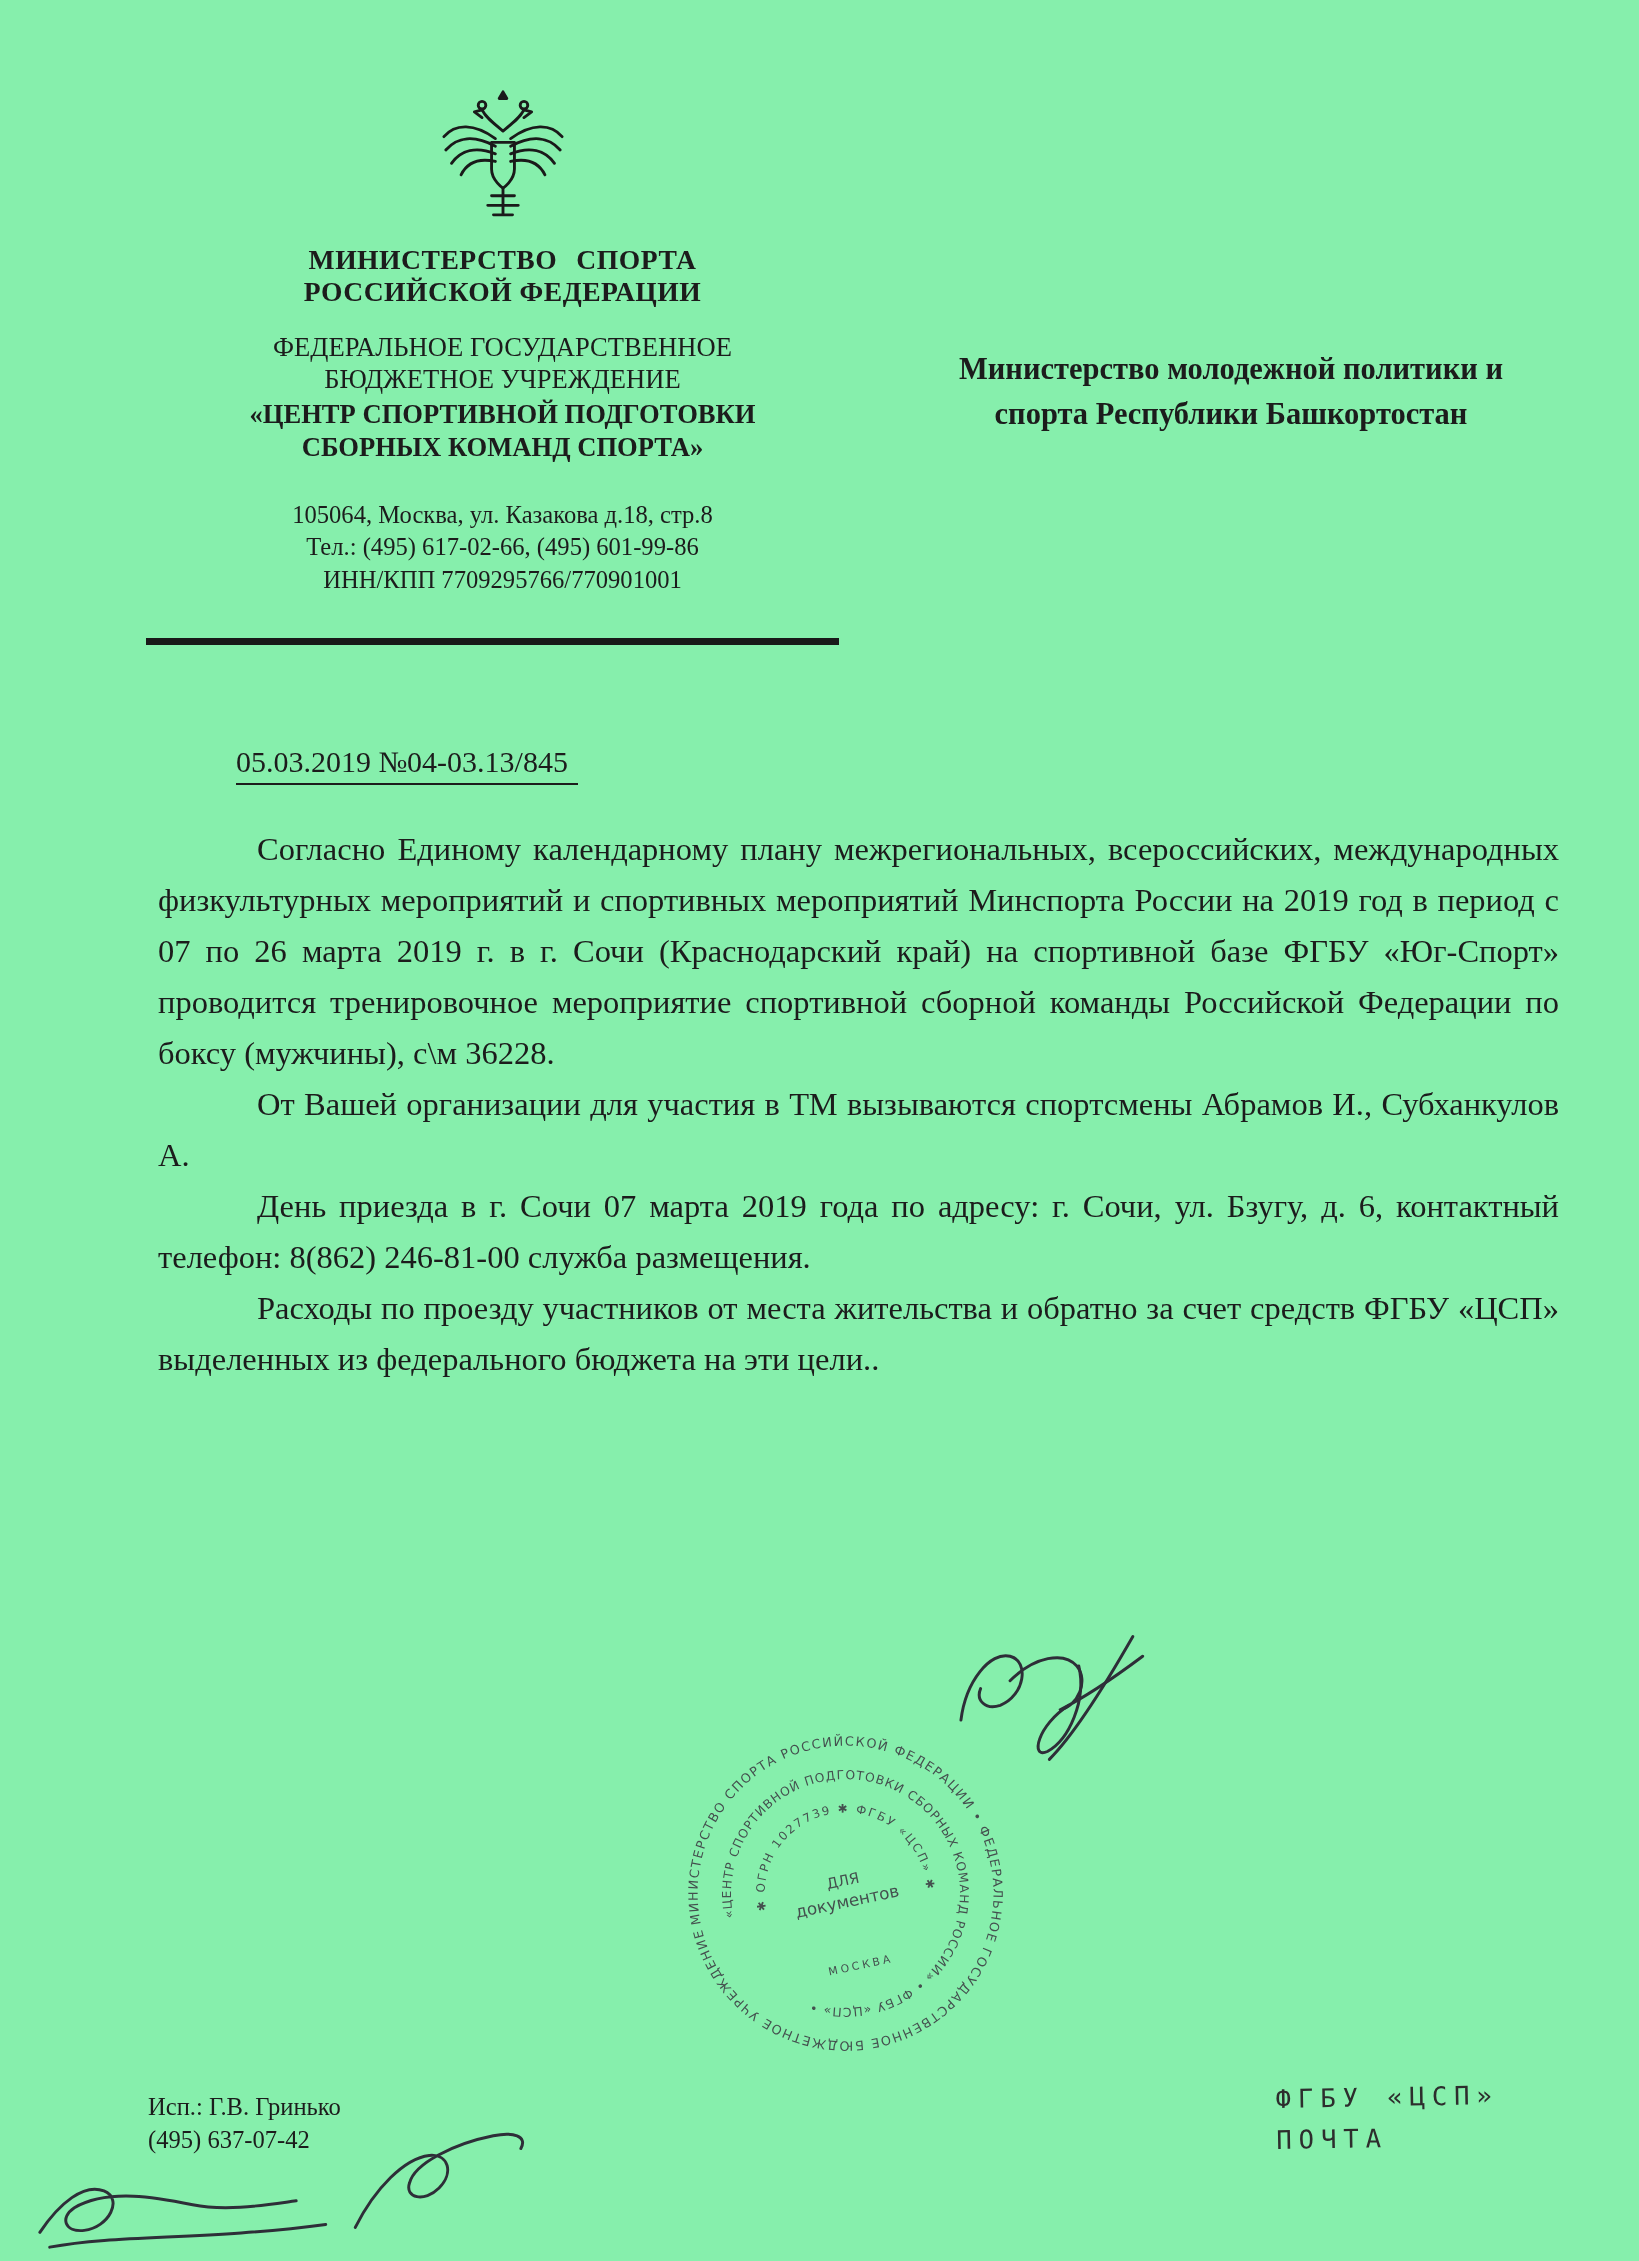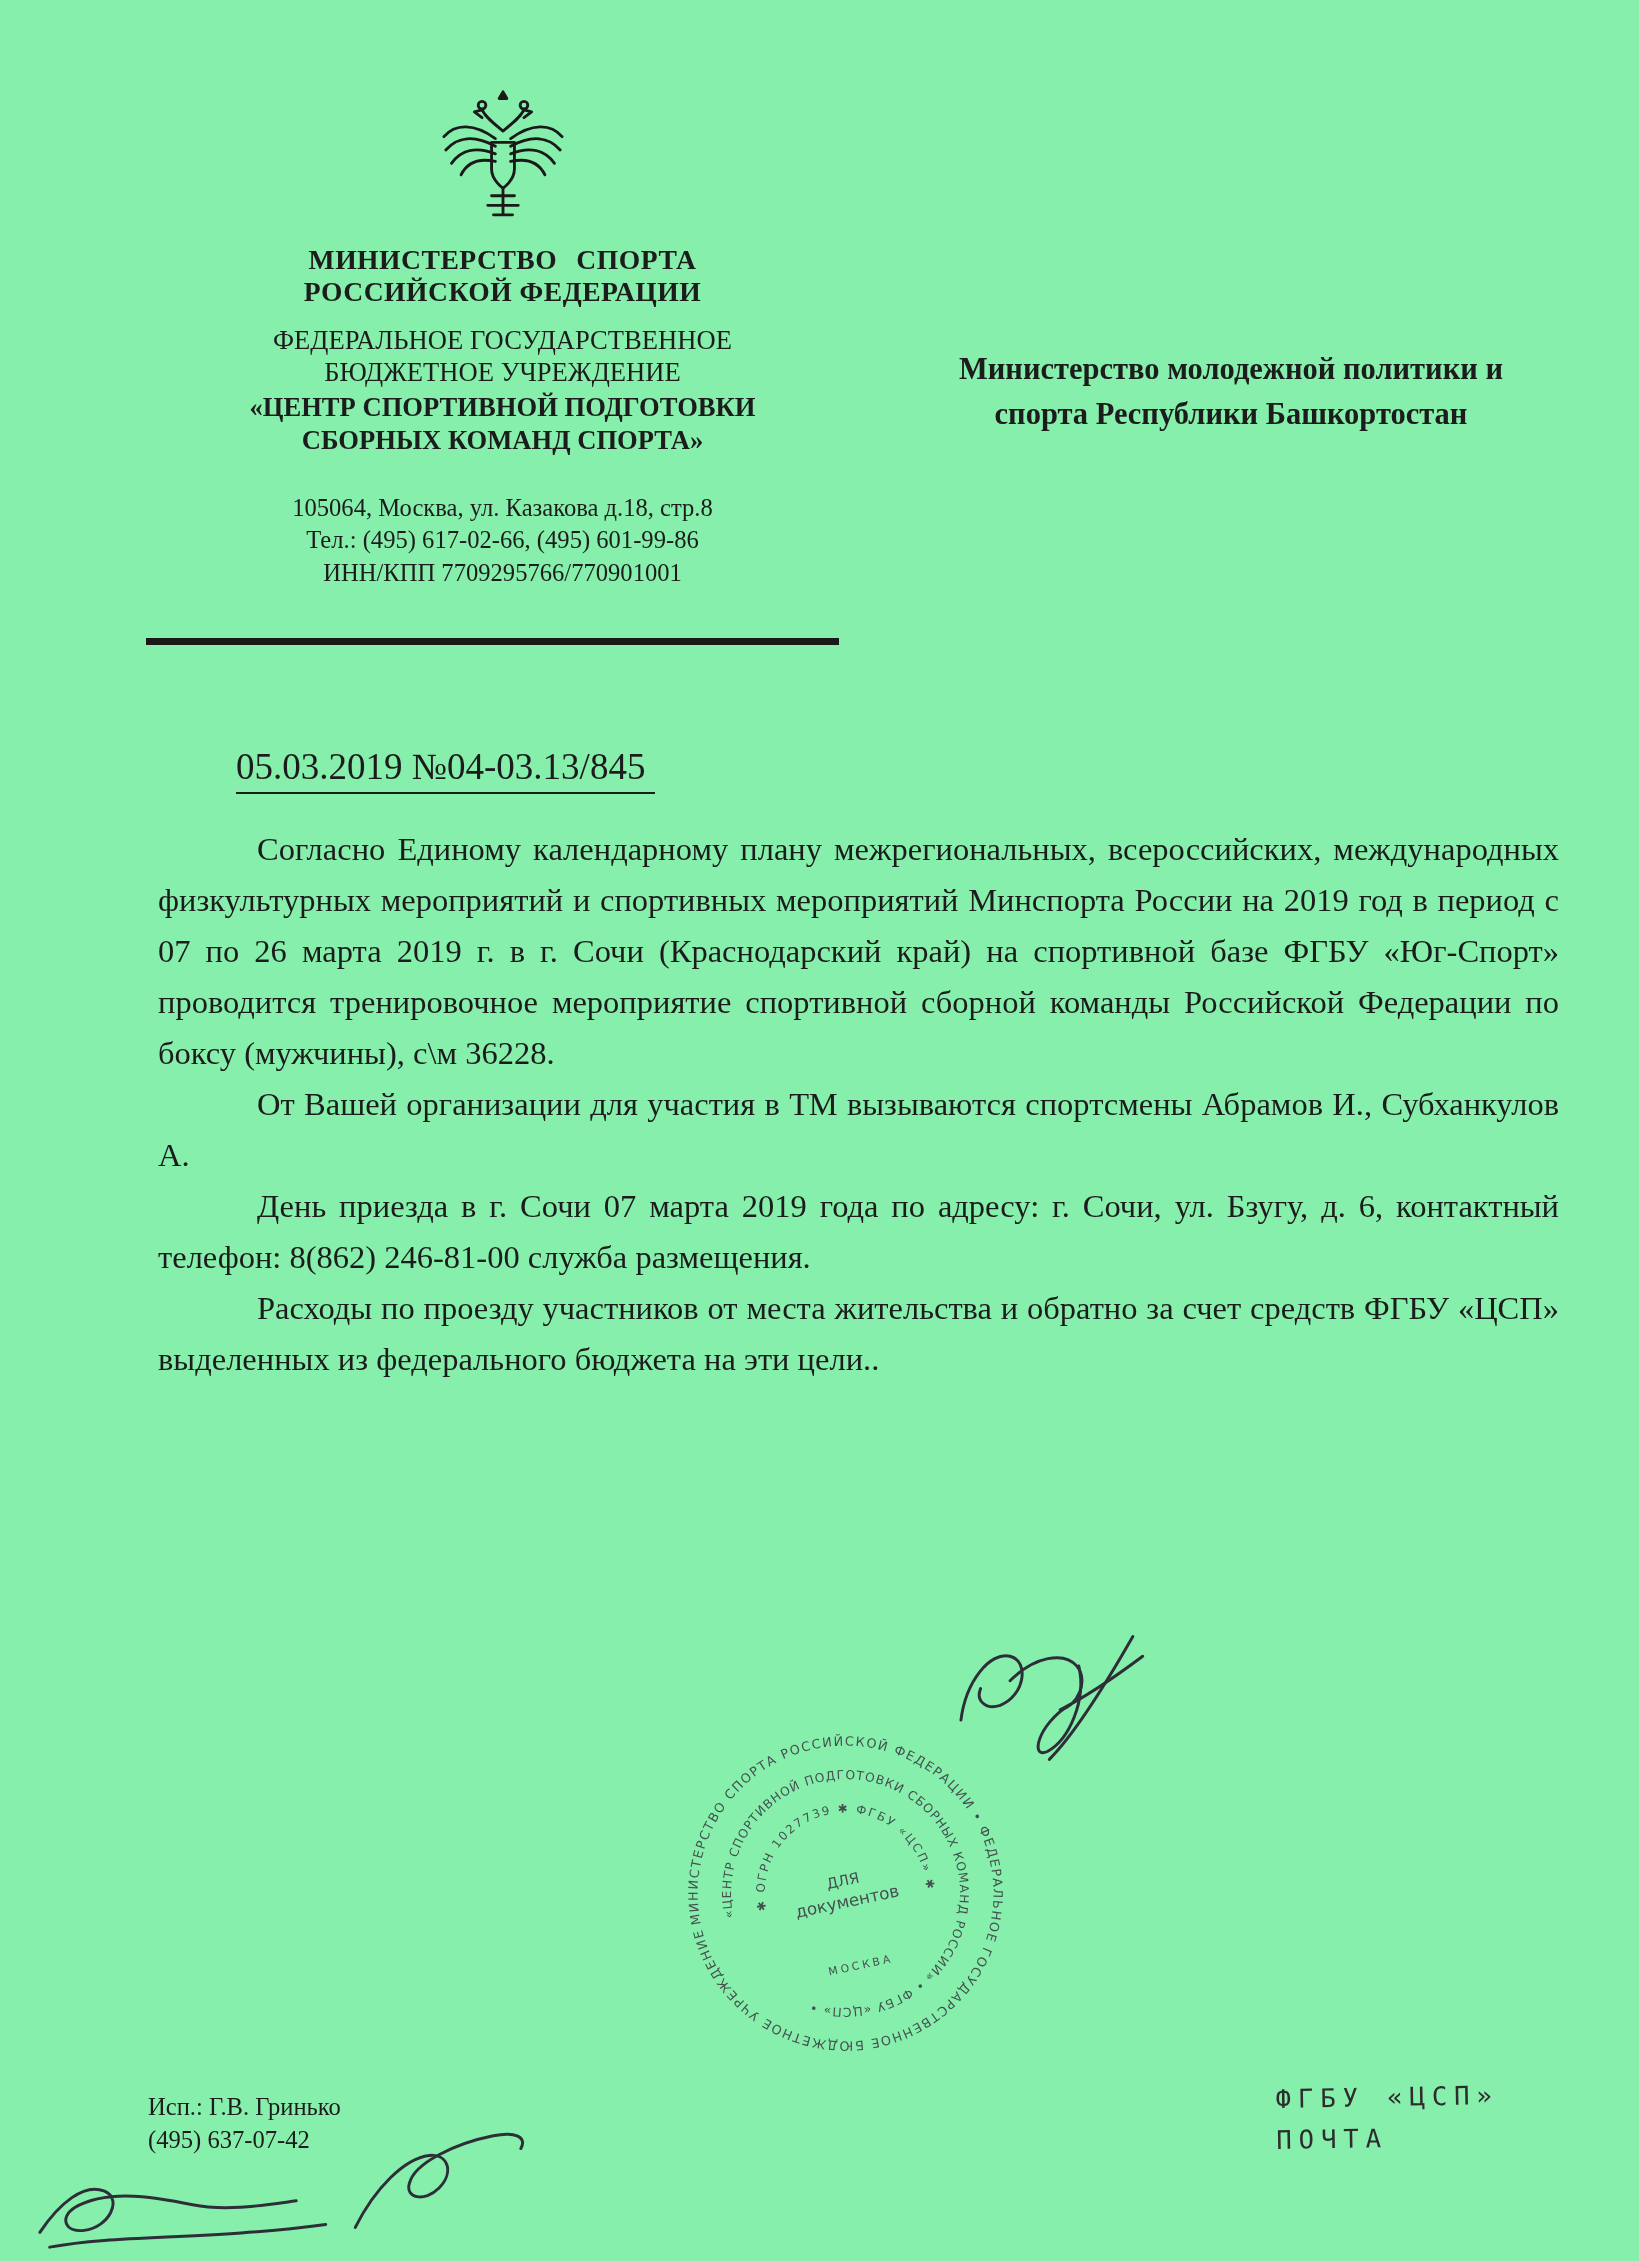--- a/index.html
+++ b/index.html
@@ -11,30 +11,30 @@
     font-family:"Liberation Serif", serif;
     color:#1c1c1c;
     overflow:hidden;
   }
 
   
   .sender-block{position:absolute;left:138px;top:89px;width:729px;text-align:center;}
   .emblem{width:138px;height:143px;margin:0 auto 11.8px auto;display:block;}
   .ministry{font-weight:bold;font-size:27.6px;line-height:32.5px;letter-spacing:0.5px;}
   .ministry .l1{word-spacing:11.8px;}
-  .org-type{font-size:26.6px;line-height:32.5px;margin-top:15px;}
+  .org-type{font-size:26.6px;line-height:32.5px;margin-top:22px;}
   .org-name{font-weight:bold;font-size:26.6px;line-height:33px;margin-top:2px;}
   .contacts{font-size:24.6px;line-height:32.5px;margin-top:35px;}
   .header-rule{position:absolute;left:146px;top:638px;width:693px;height:6.9px;background:#191919;}
 
   
   .recipient-block{position:absolute;left:901px;top:347px;width:660px;text-align:center;font-size:30.5px;line-height:45px;font-weight:bold;}
 
   
-  .reference{position:absolute;left:236px;top:745px;font-size:37px;}
+  .reference{position:absolute;left:236px;top:745px;font-size:30px;}
   .reference span{border-bottom:2px solid #1c1c1c;padding:0 9.9px 4.9px 0;}
 
   
   .body-text{position:absolute;left:158px;top:824px;width:1401px;font-size:32.5px;line-height:51px;text-align:justify;}
   .body-text p{margin:0;text-indent:99px;}
 
   
   .signature-row{position:absolute;left:158px;top:1702px;width:1401px;display:flex;justify-content:space-between;font-size:32.5px;}
 
   

